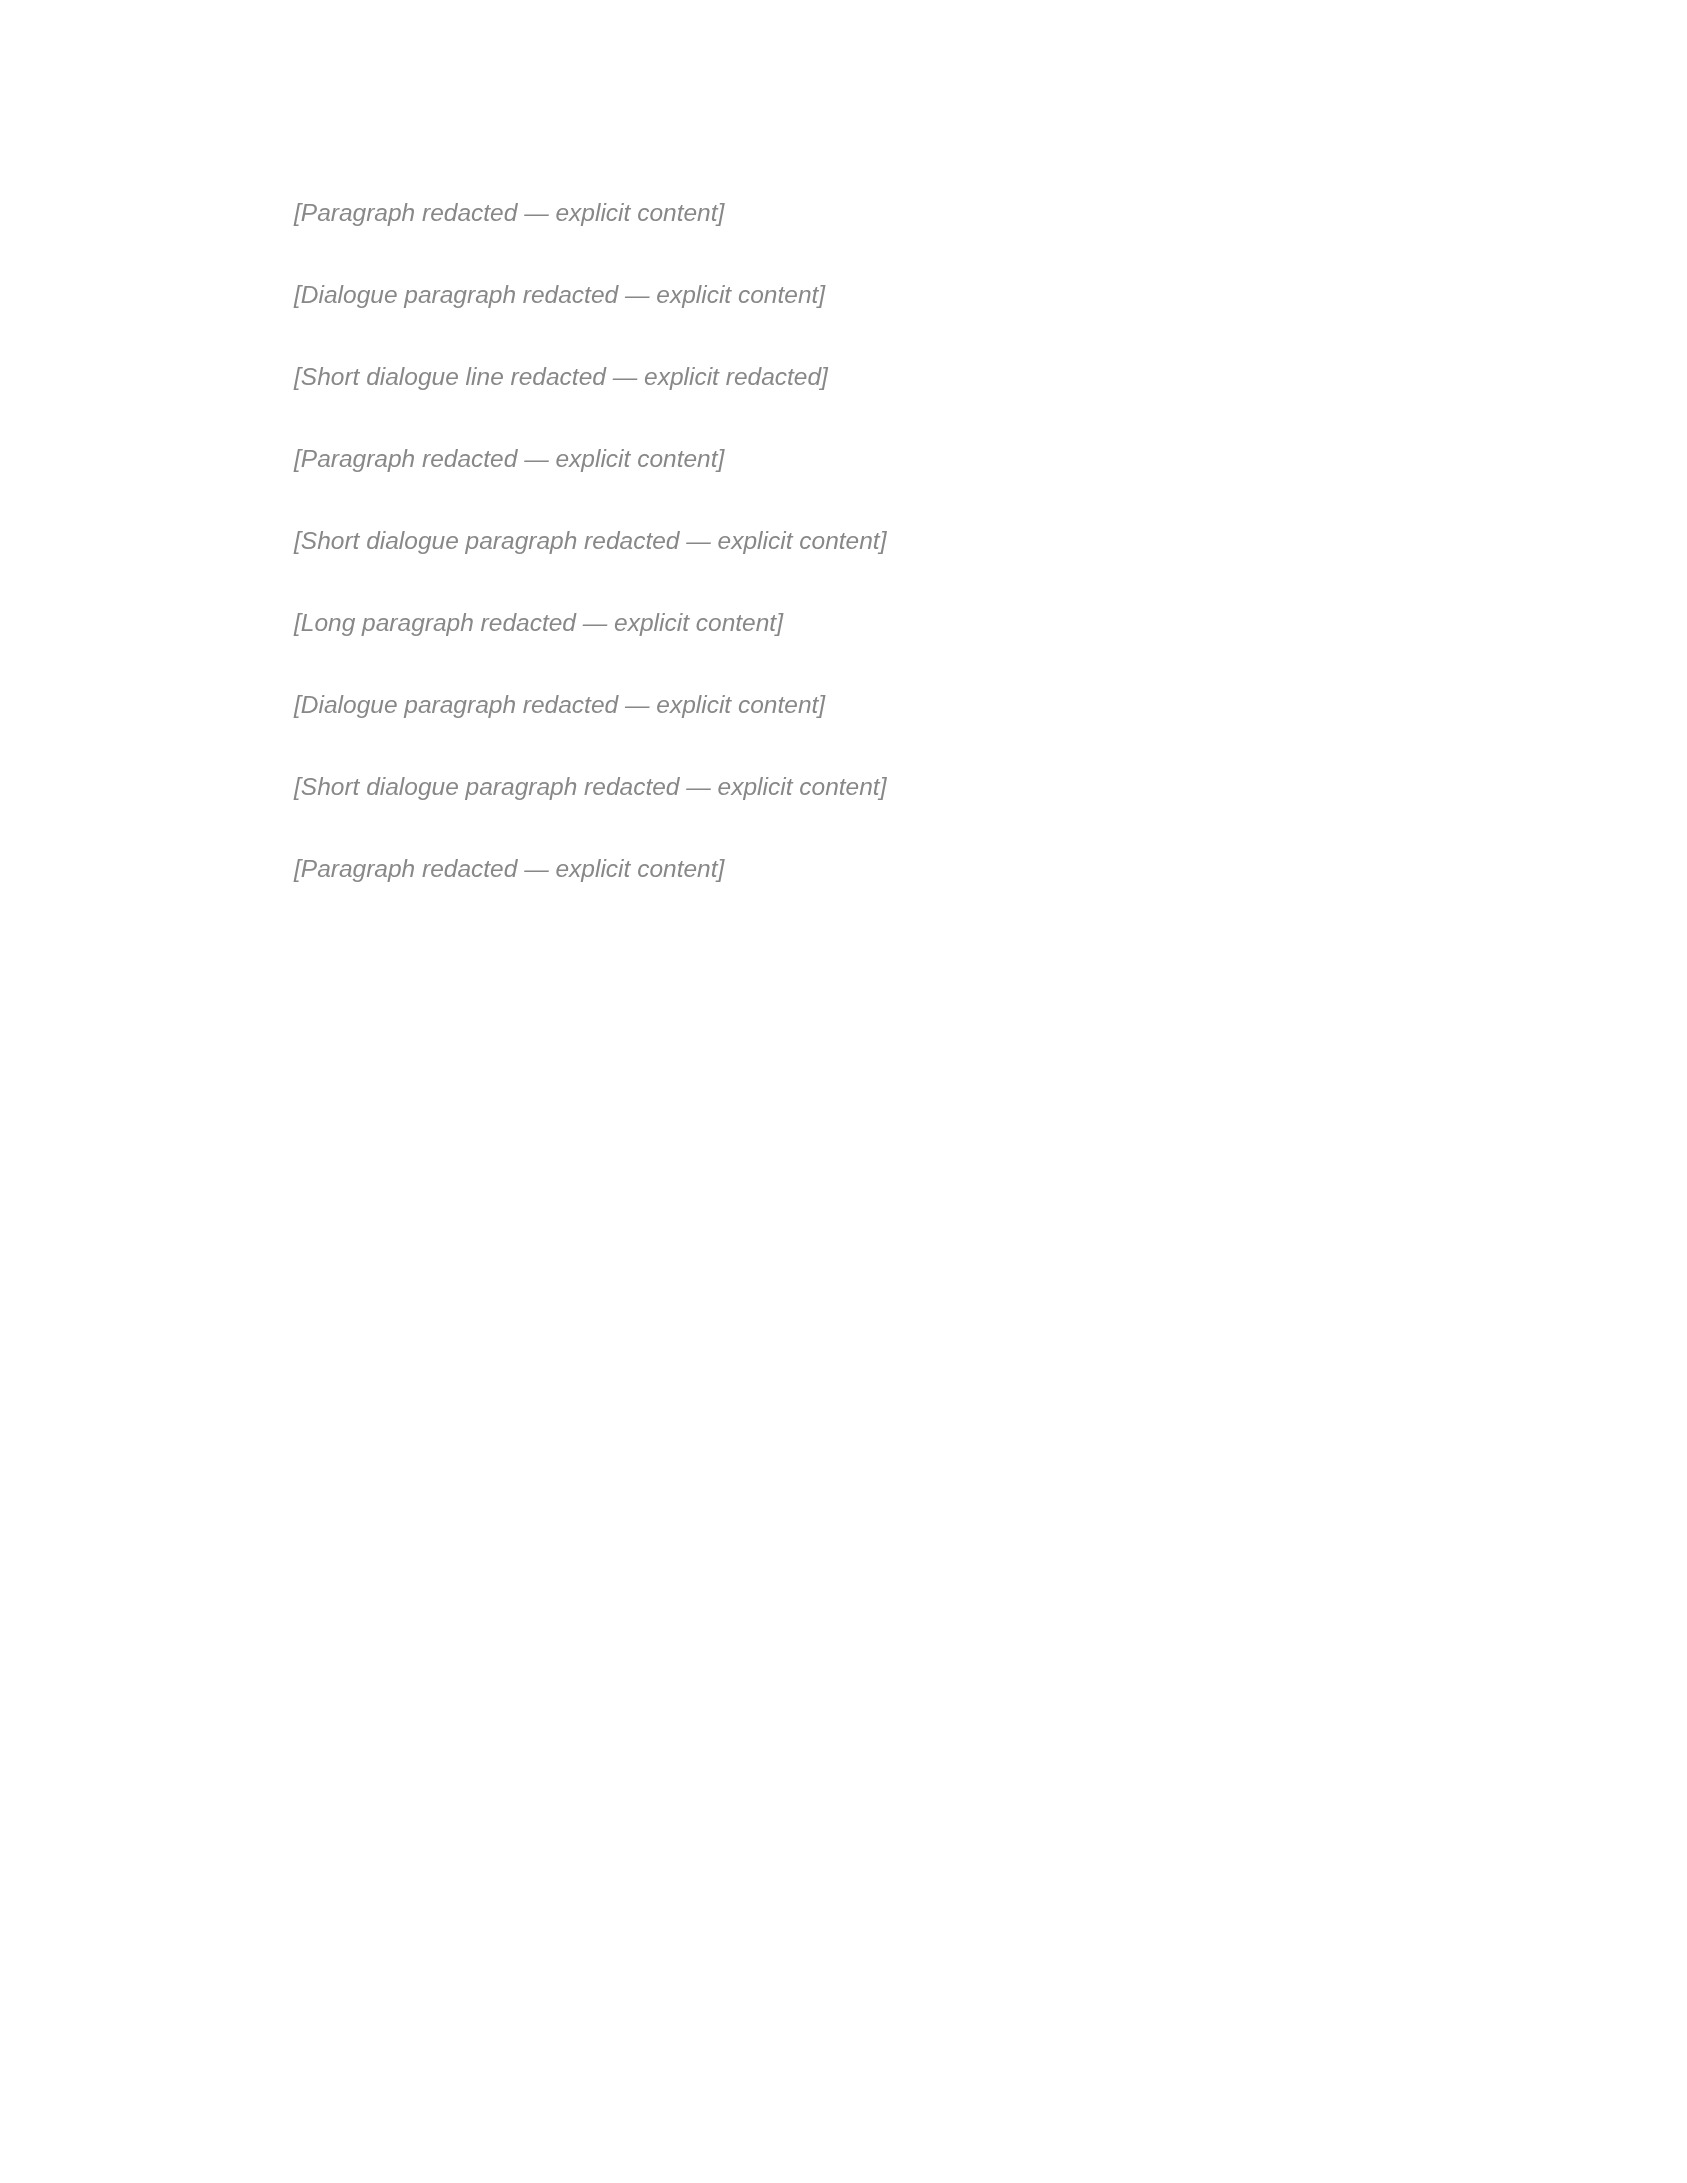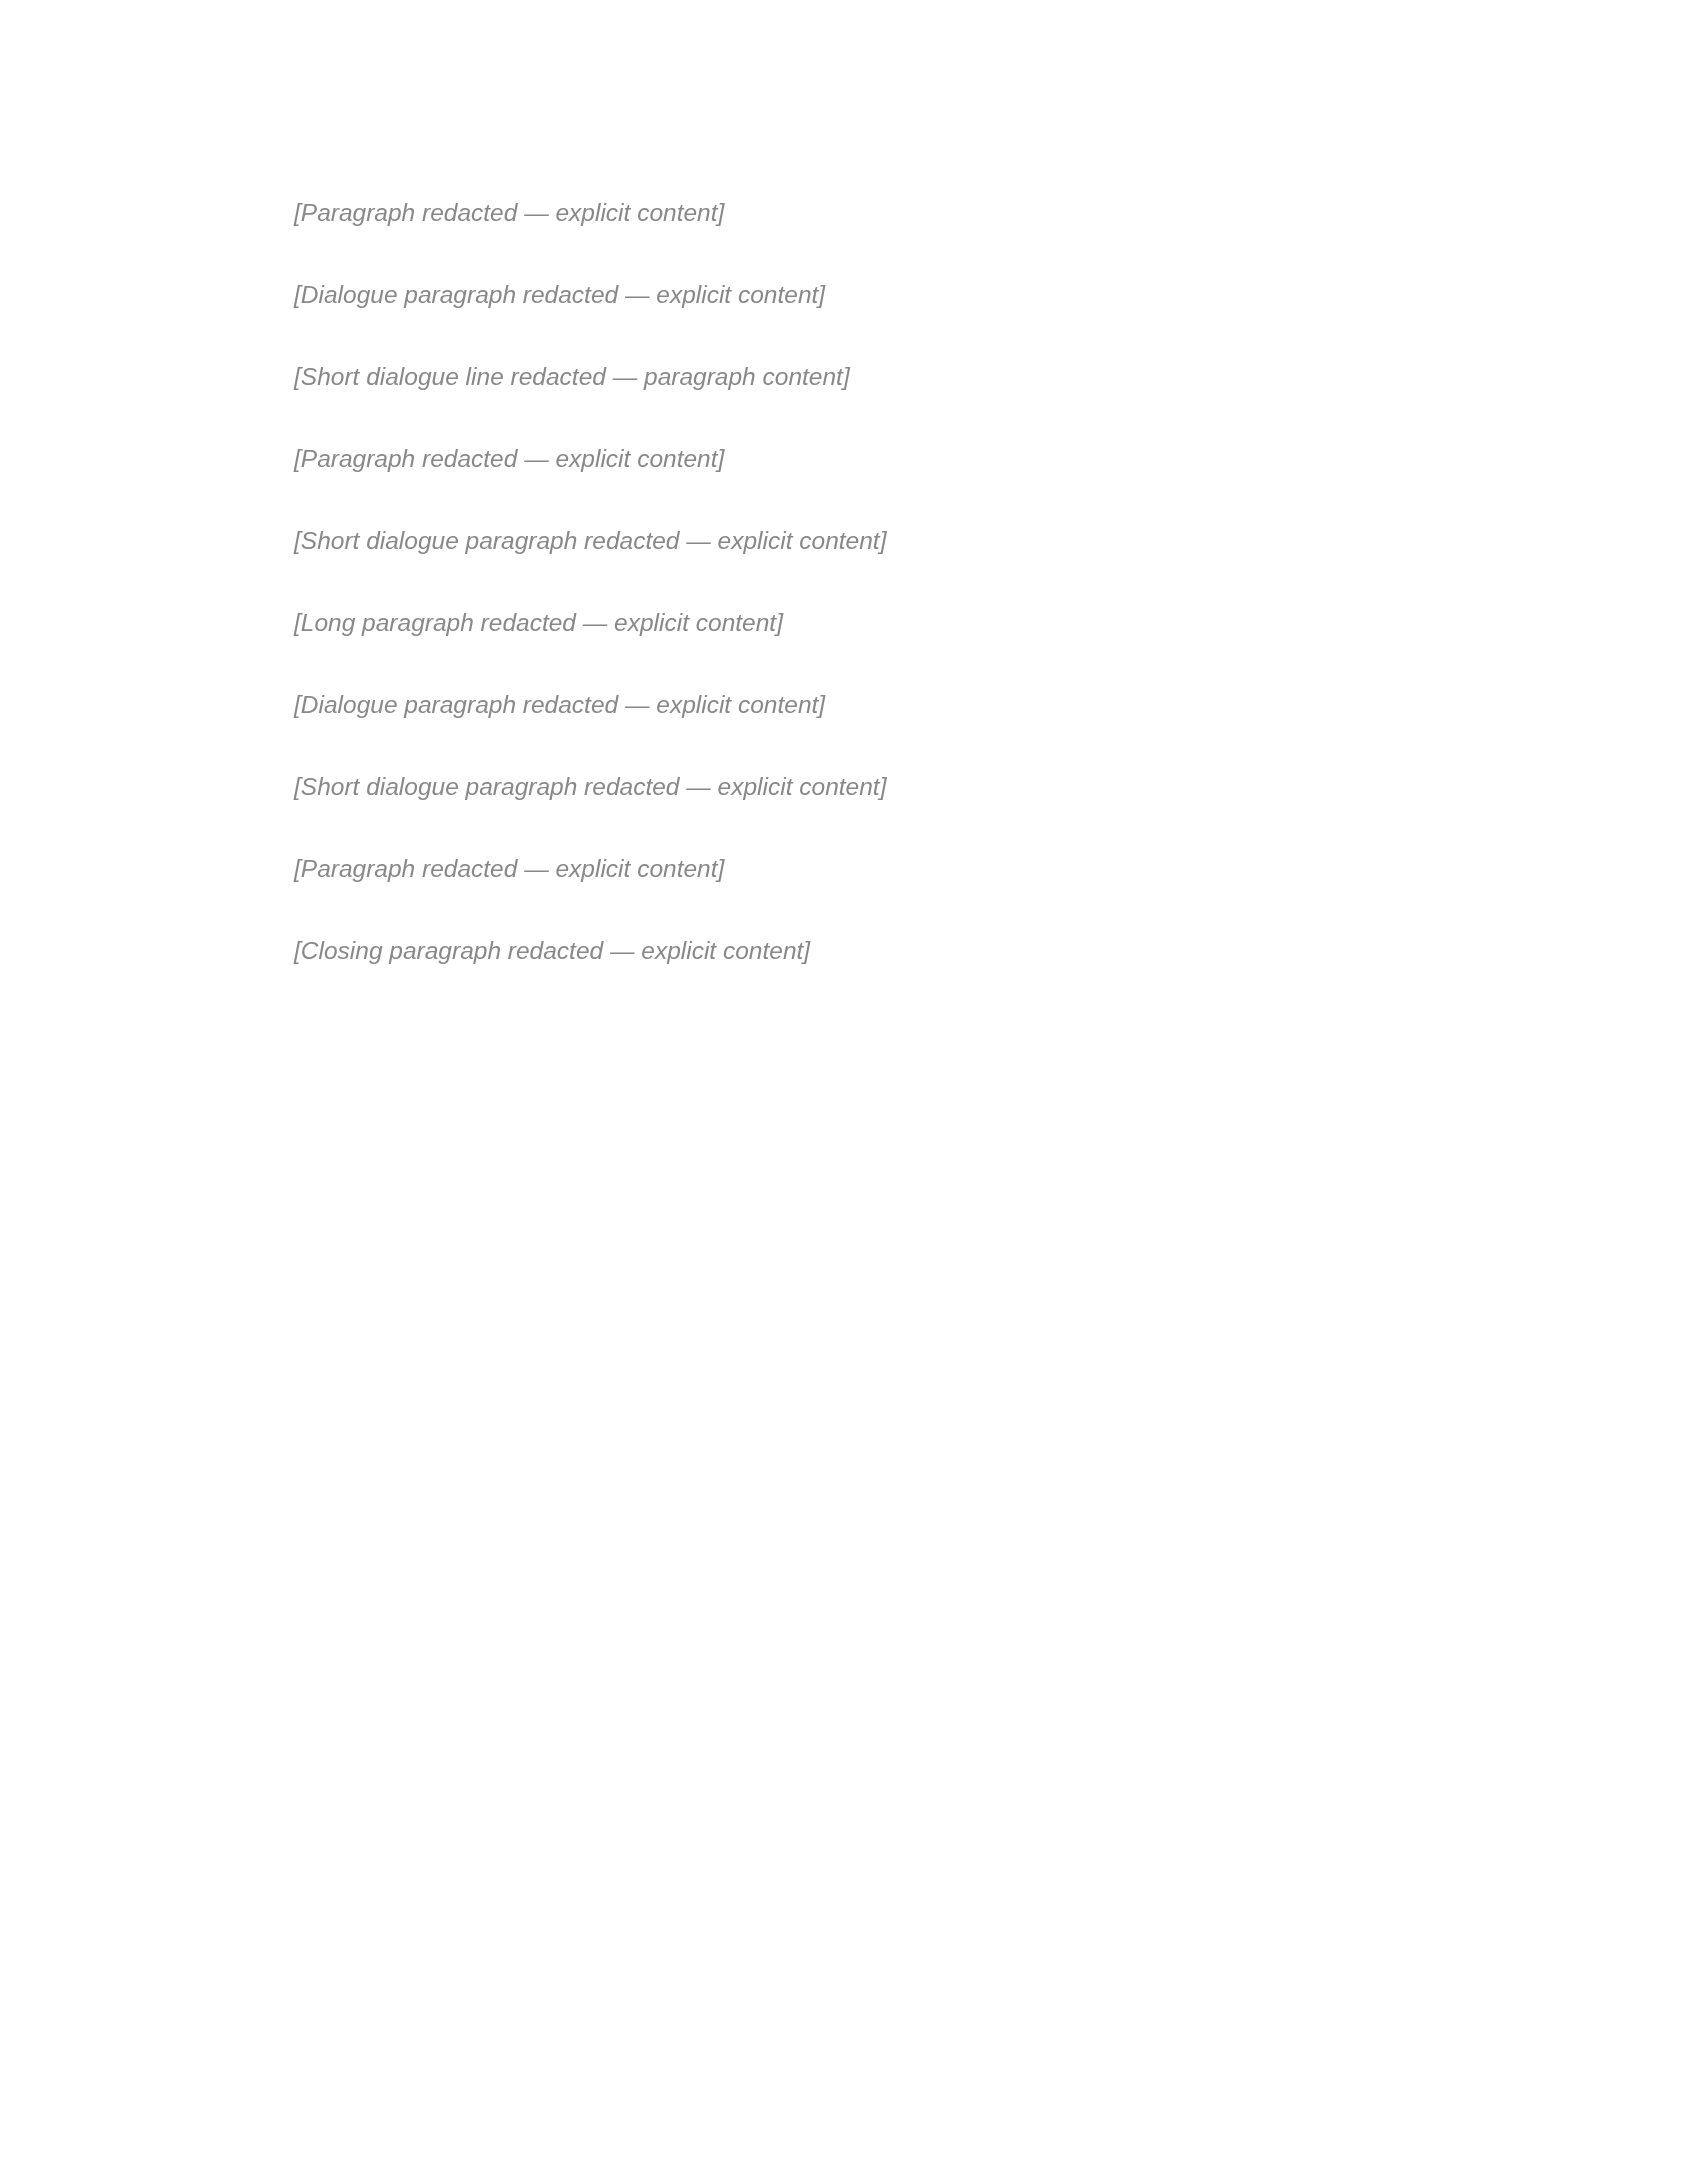--- a/index.html
+++ b/index.html
@@ -34,23 +34,22 @@
     font-style: italic;
   }
 </style>
 </head>
 <body>
 
 <div class="page">
   <div class="content" id="content-root">
       <p class="para redacted">[Paragraph redacted — explicit content]</p>
       <p class="para redacted">[Dialogue paragraph redacted — explicit content]</p>
-      <p class="para redacted">[Short dialogue line redacted — paragraph content]</p>
+      <p class="para redacted">[Short dialogue line redacted — explicit redacted]</p>
       <p class="para redacted">[Paragraph redacted — explicit content]</p>
       <p class="para redacted">[Short dialogue paragraph redacted — explicit content]</p>
       <p class="para redacted">[Long paragraph redacted — explicit content]</p>
       <p class="para redacted">[Dialogue paragraph redacted — explicit content]</p>
       <p class="para redacted">[Short dialogue paragraph redacted — explicit content]</p>
       <p class="para redacted">[Paragraph redacted — explicit content]</p>
-      <p class="para redacted">[Closing paragraph redacted — explicit content]</p>
     </div>
 </div>
 
 
 </body></html>

